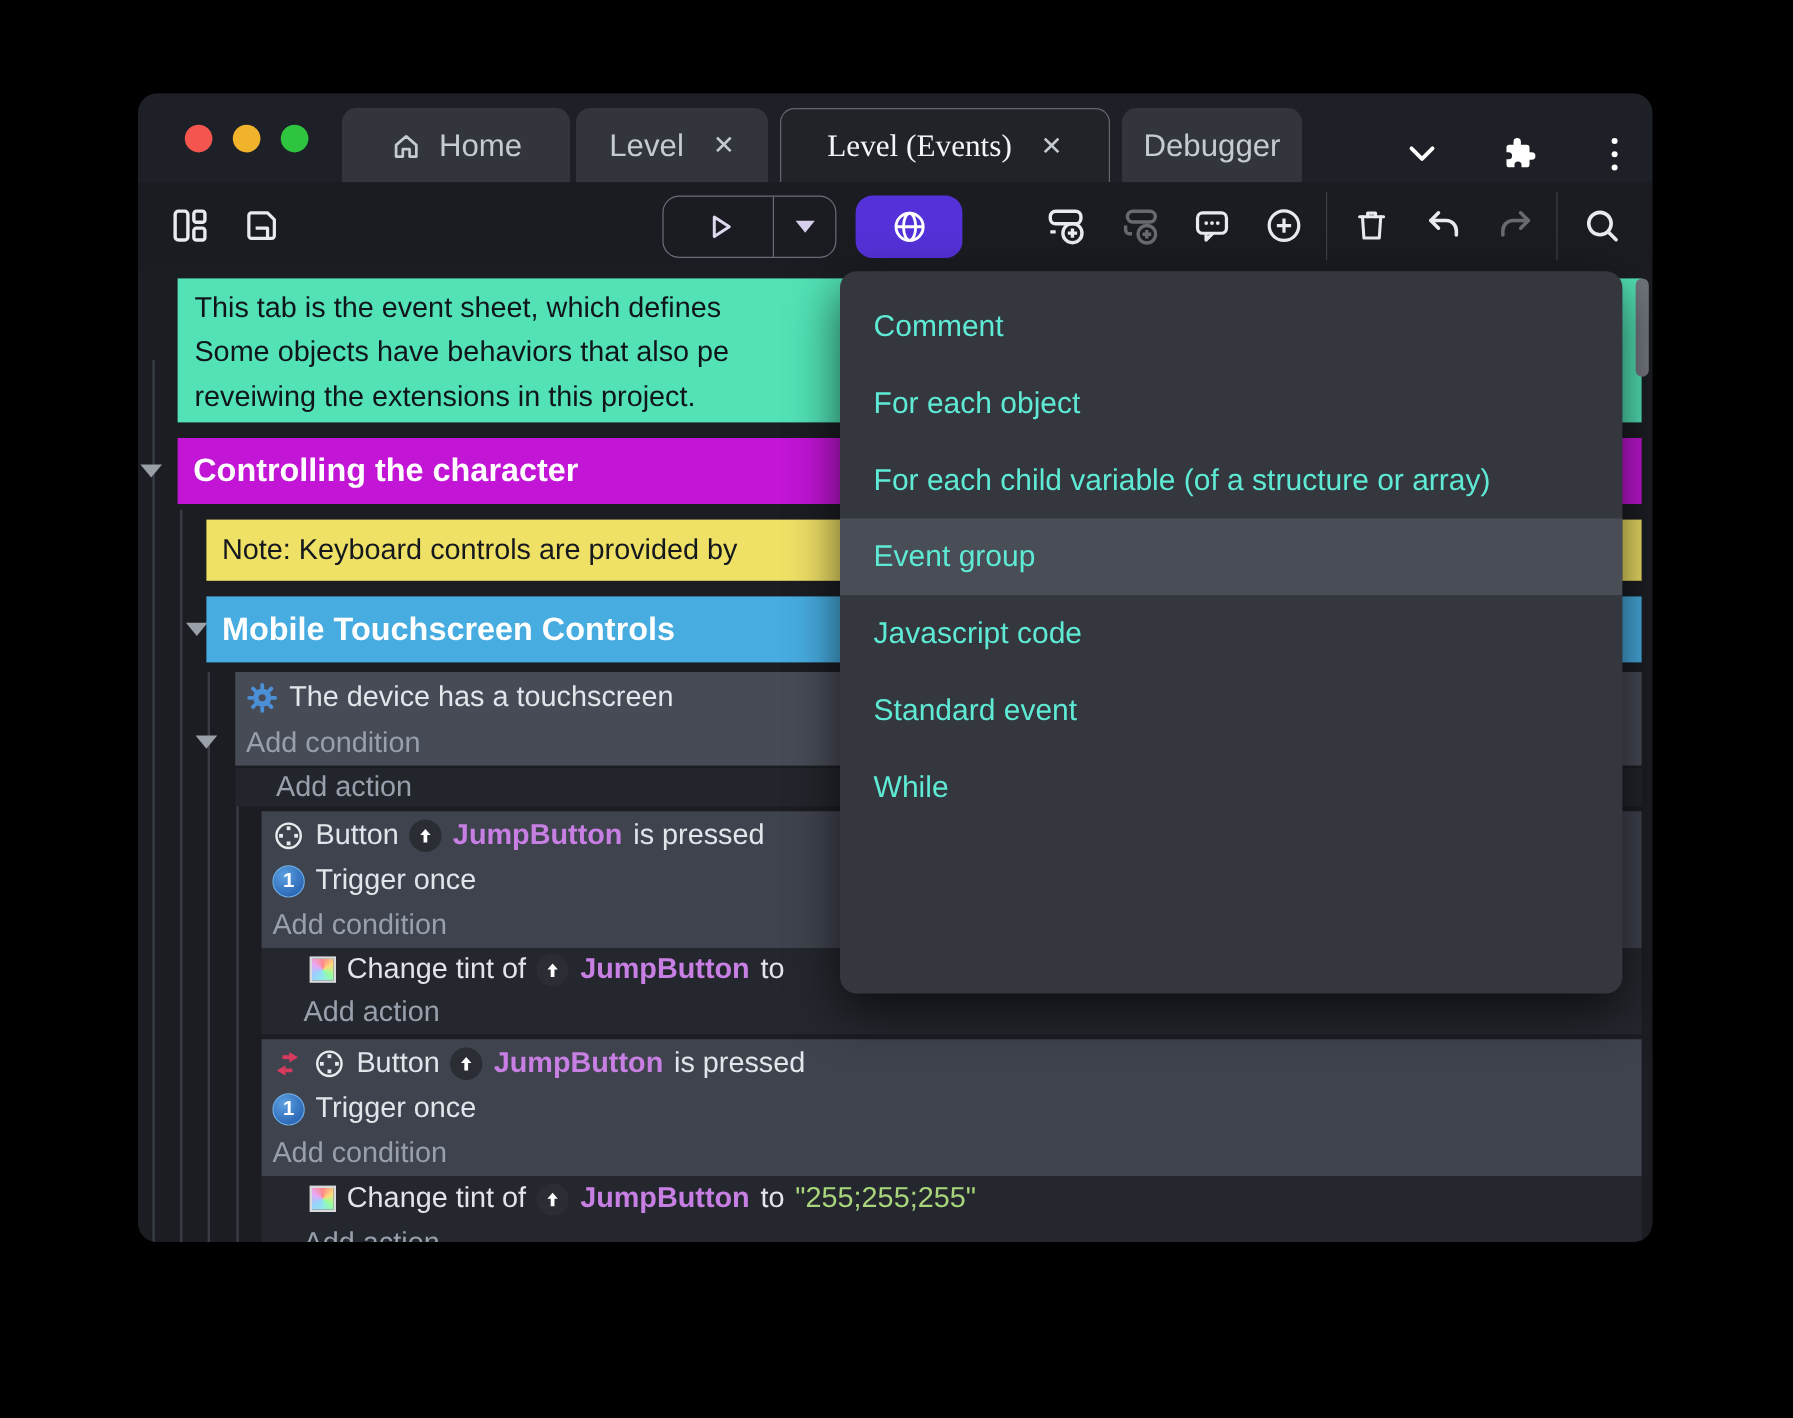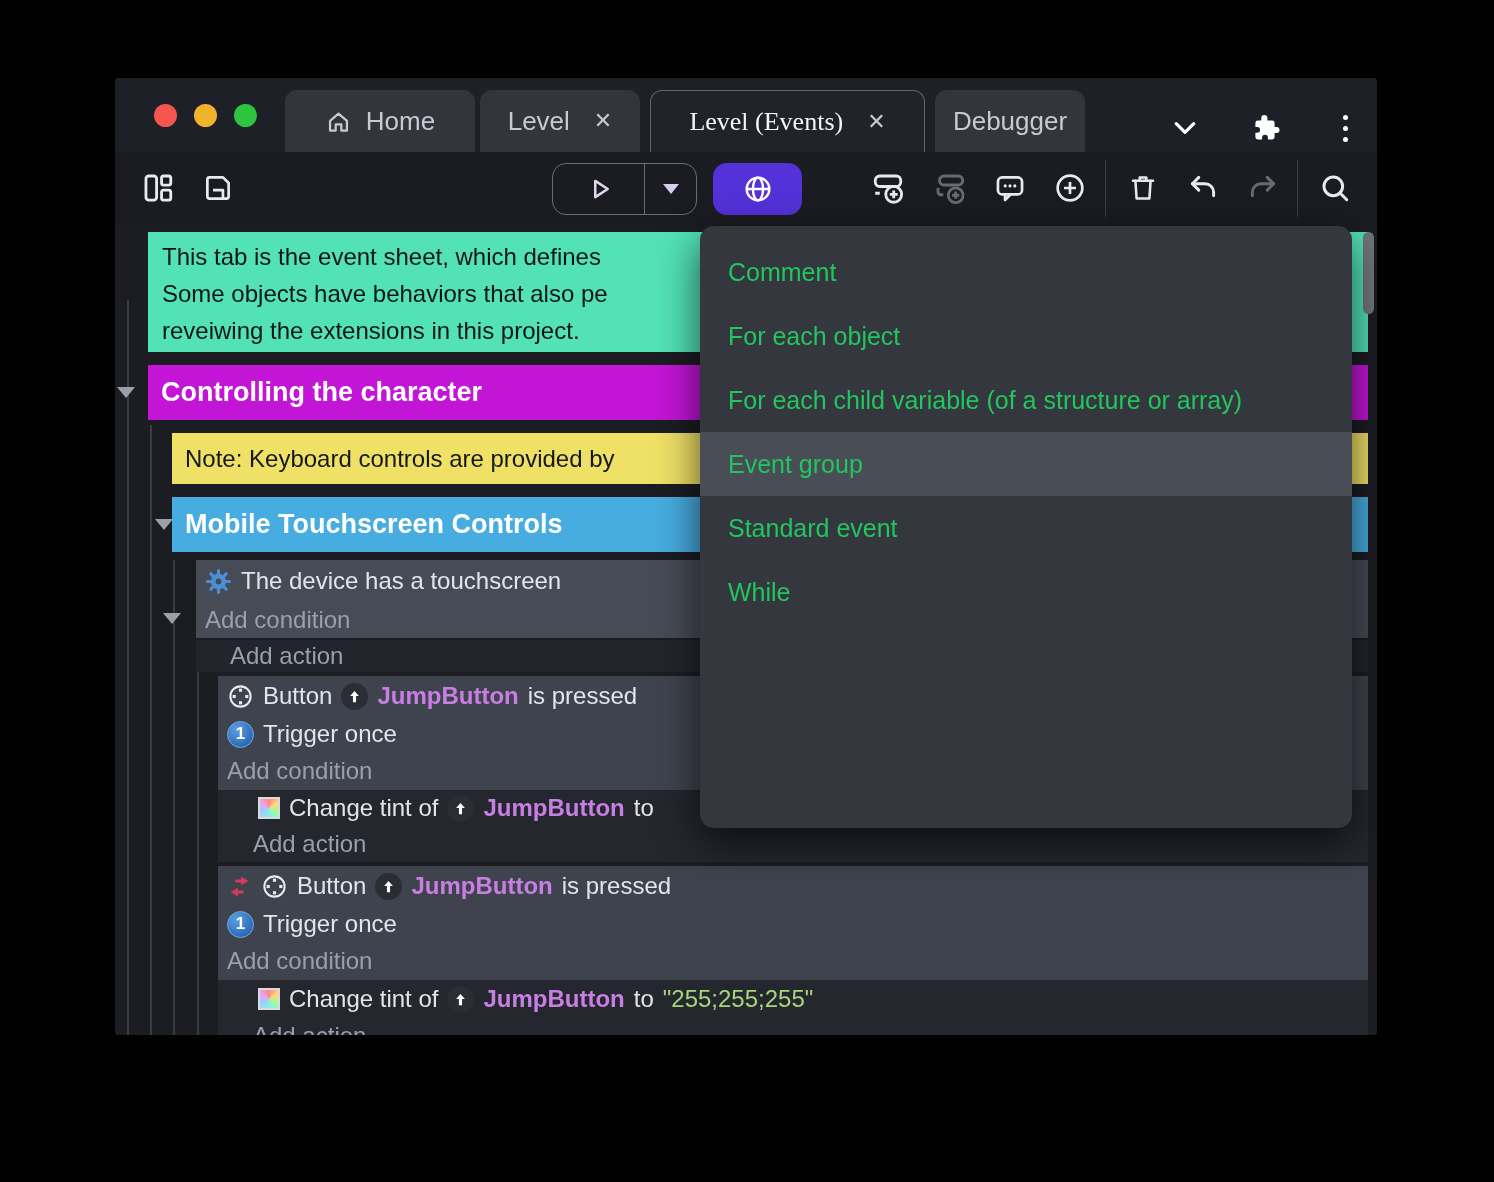--- a/index.html
+++ b/index.html
@@ -1,20 +1,20 @@
 <!DOCTYPE html>
 <html><head>
 <meta charset="utf-8">
 <style>
   * { margin:0; padding:0; box-sizing:border-box; }
   html,body { width:1494px; height:1182px; background:#000; overflow:hidden;
               font-family:"Liberation Sans", sans-serif; }
 
   .window { position:absolute; left:115px; top:78px; width:1262px; height:957px;
-            background:#1d2026; border-radius:4px; overflow:hidden;
+            background:#1d2026; border-radius:16px; overflow:hidden;
             box-shadow:0 30px 80px rgba(0,0,0,.9); }
 
   
   .titlebar { position:absolute; top:0; left:0; width:100%; height:74px; background:#1d2026; }
   .light { position:absolute; top:26px; width:23px; height:23px; border-radius:50%; }
   .tab { position:absolute; top:12px; height:62px; border-radius:12px 12px 0 0;
          background:#32353b; color:#c6cad1; font-size:26px;
          display:flex; align-items:center; justify-content:center; gap:14px; cursor:default; }
   .tab.active { background:#212329; border:1px solid #63666d; border-bottom:none; color:#f4f5f7;font-family:Liberation Serif, serif; }
   .tab .close { font-size:22px; color:#c6cad1; margin-left:10px; }
@@ -71,21 +71,21 @@
           border:1px solid #6db0e8; color:#fff; font-weight:bold; font-size:17px;
           display:inline-flex; align-items:center; justify-content:center; }
   .tint { width:22px; height:22px; flex:none; border:2px solid #d9dadc;
           background:conic-gradient(#f88,#ffd97a,#9f9,#8ee9e9,#9ad0ff,#e9a7f5,#f88); }
 
   
   .menu { position:absolute; left:585px; top:148px; width:652px; height:602px;
           background:#34373e; border-radius:14px; padding-top:14px; z-index:20;
           box-shadow:0 14px 42px rgba(0,0,0,.65); overflow:hidden; }
   .menu-item { height:64px; display:flex; align-items:center; padding-left:28px;
-               font-size:25px; color:#22c55e; cursor:default; }
+               font-size:25px; color:#5eead4; cursor:default; }
   .menu-item.hl { background:#494d56; }
 
   .scroll-thumb { position:absolute; left:1248px; top:154px; width:11px; height:82px;
                   border-radius:6px; background:#71757d; z-index:5; }
 
   svg { display:block; }
 </style>
 </head>
 <body>
 
@@ -413,18 +413,19 @@
         </div>
       </div>
     </div>
   </div>
 
   <div class="menu">
     <div class="menu-item">Comment</div>
     <div class="menu-item">For each object</div>
     <div class="menu-item">For each child variable (of a structure or array)</div>
     <div class="menu-item hl">Event group</div>
+    <div class="menu-item">Javascript code</div>
     <div class="menu-item">Standard event</div>
     <div class="menu-item">While</div>
   </div>
 
   <div class="scroll-thumb"></div>
 </div>
 
 </body></html>

